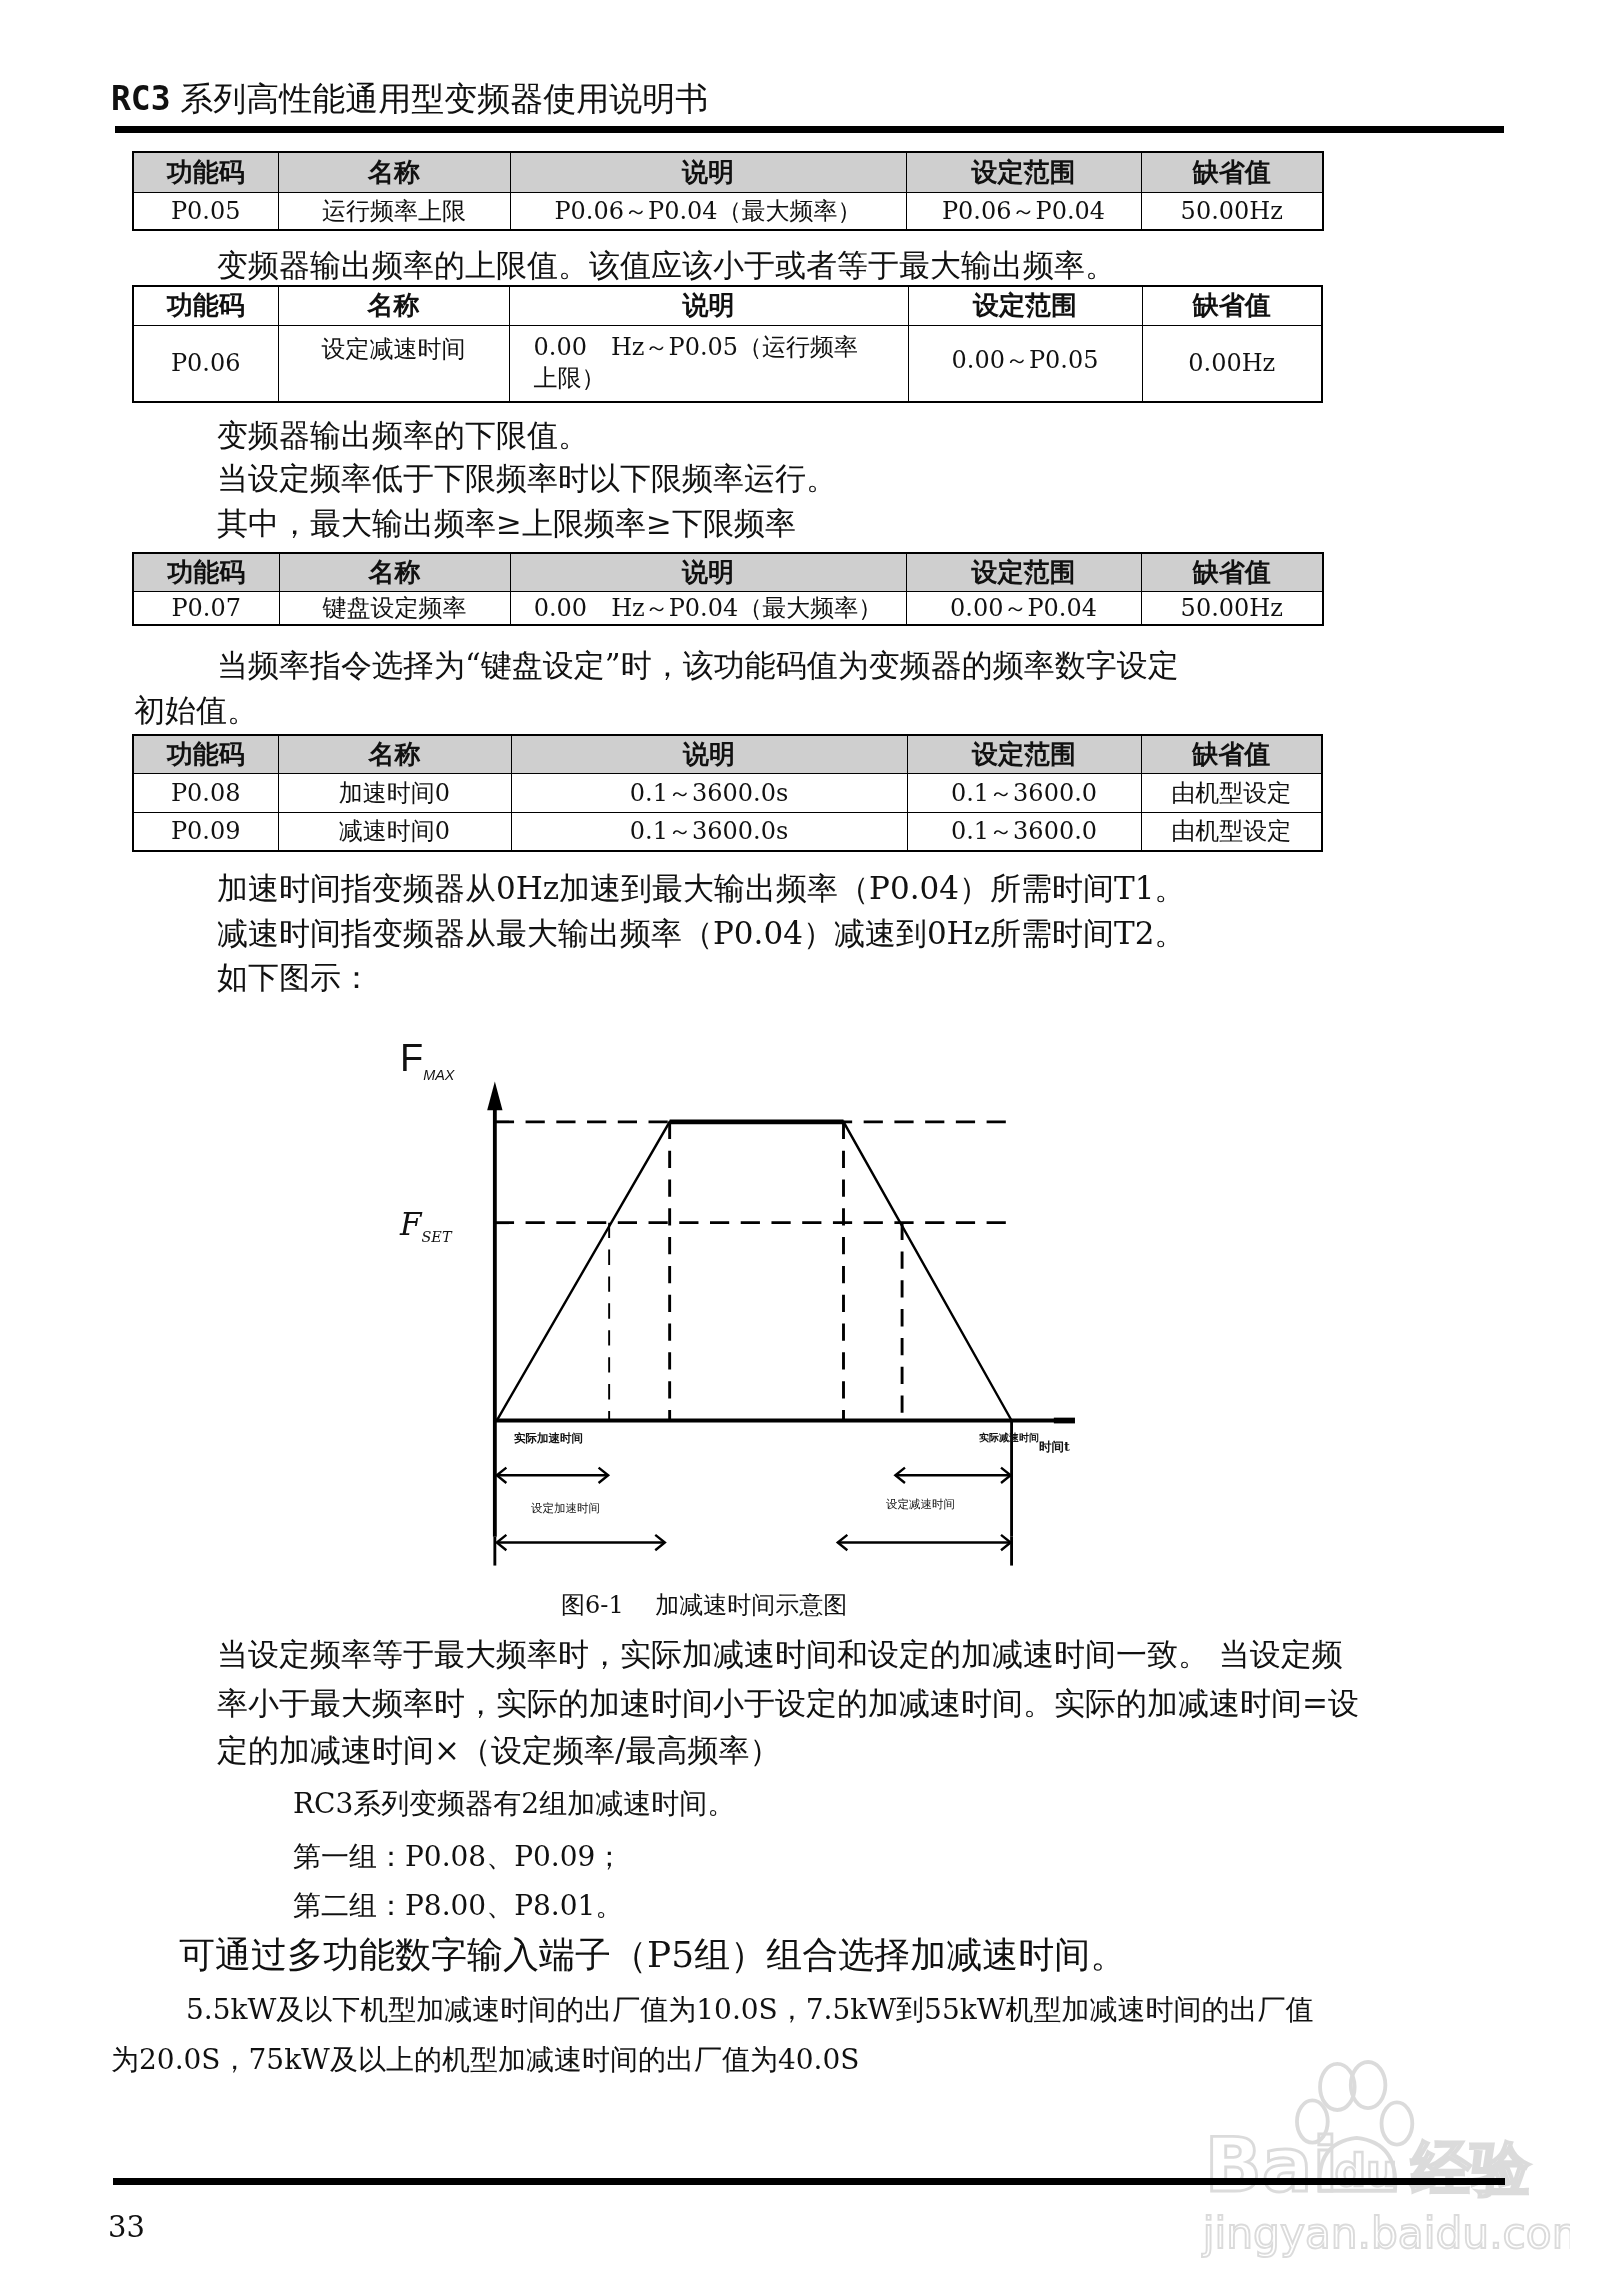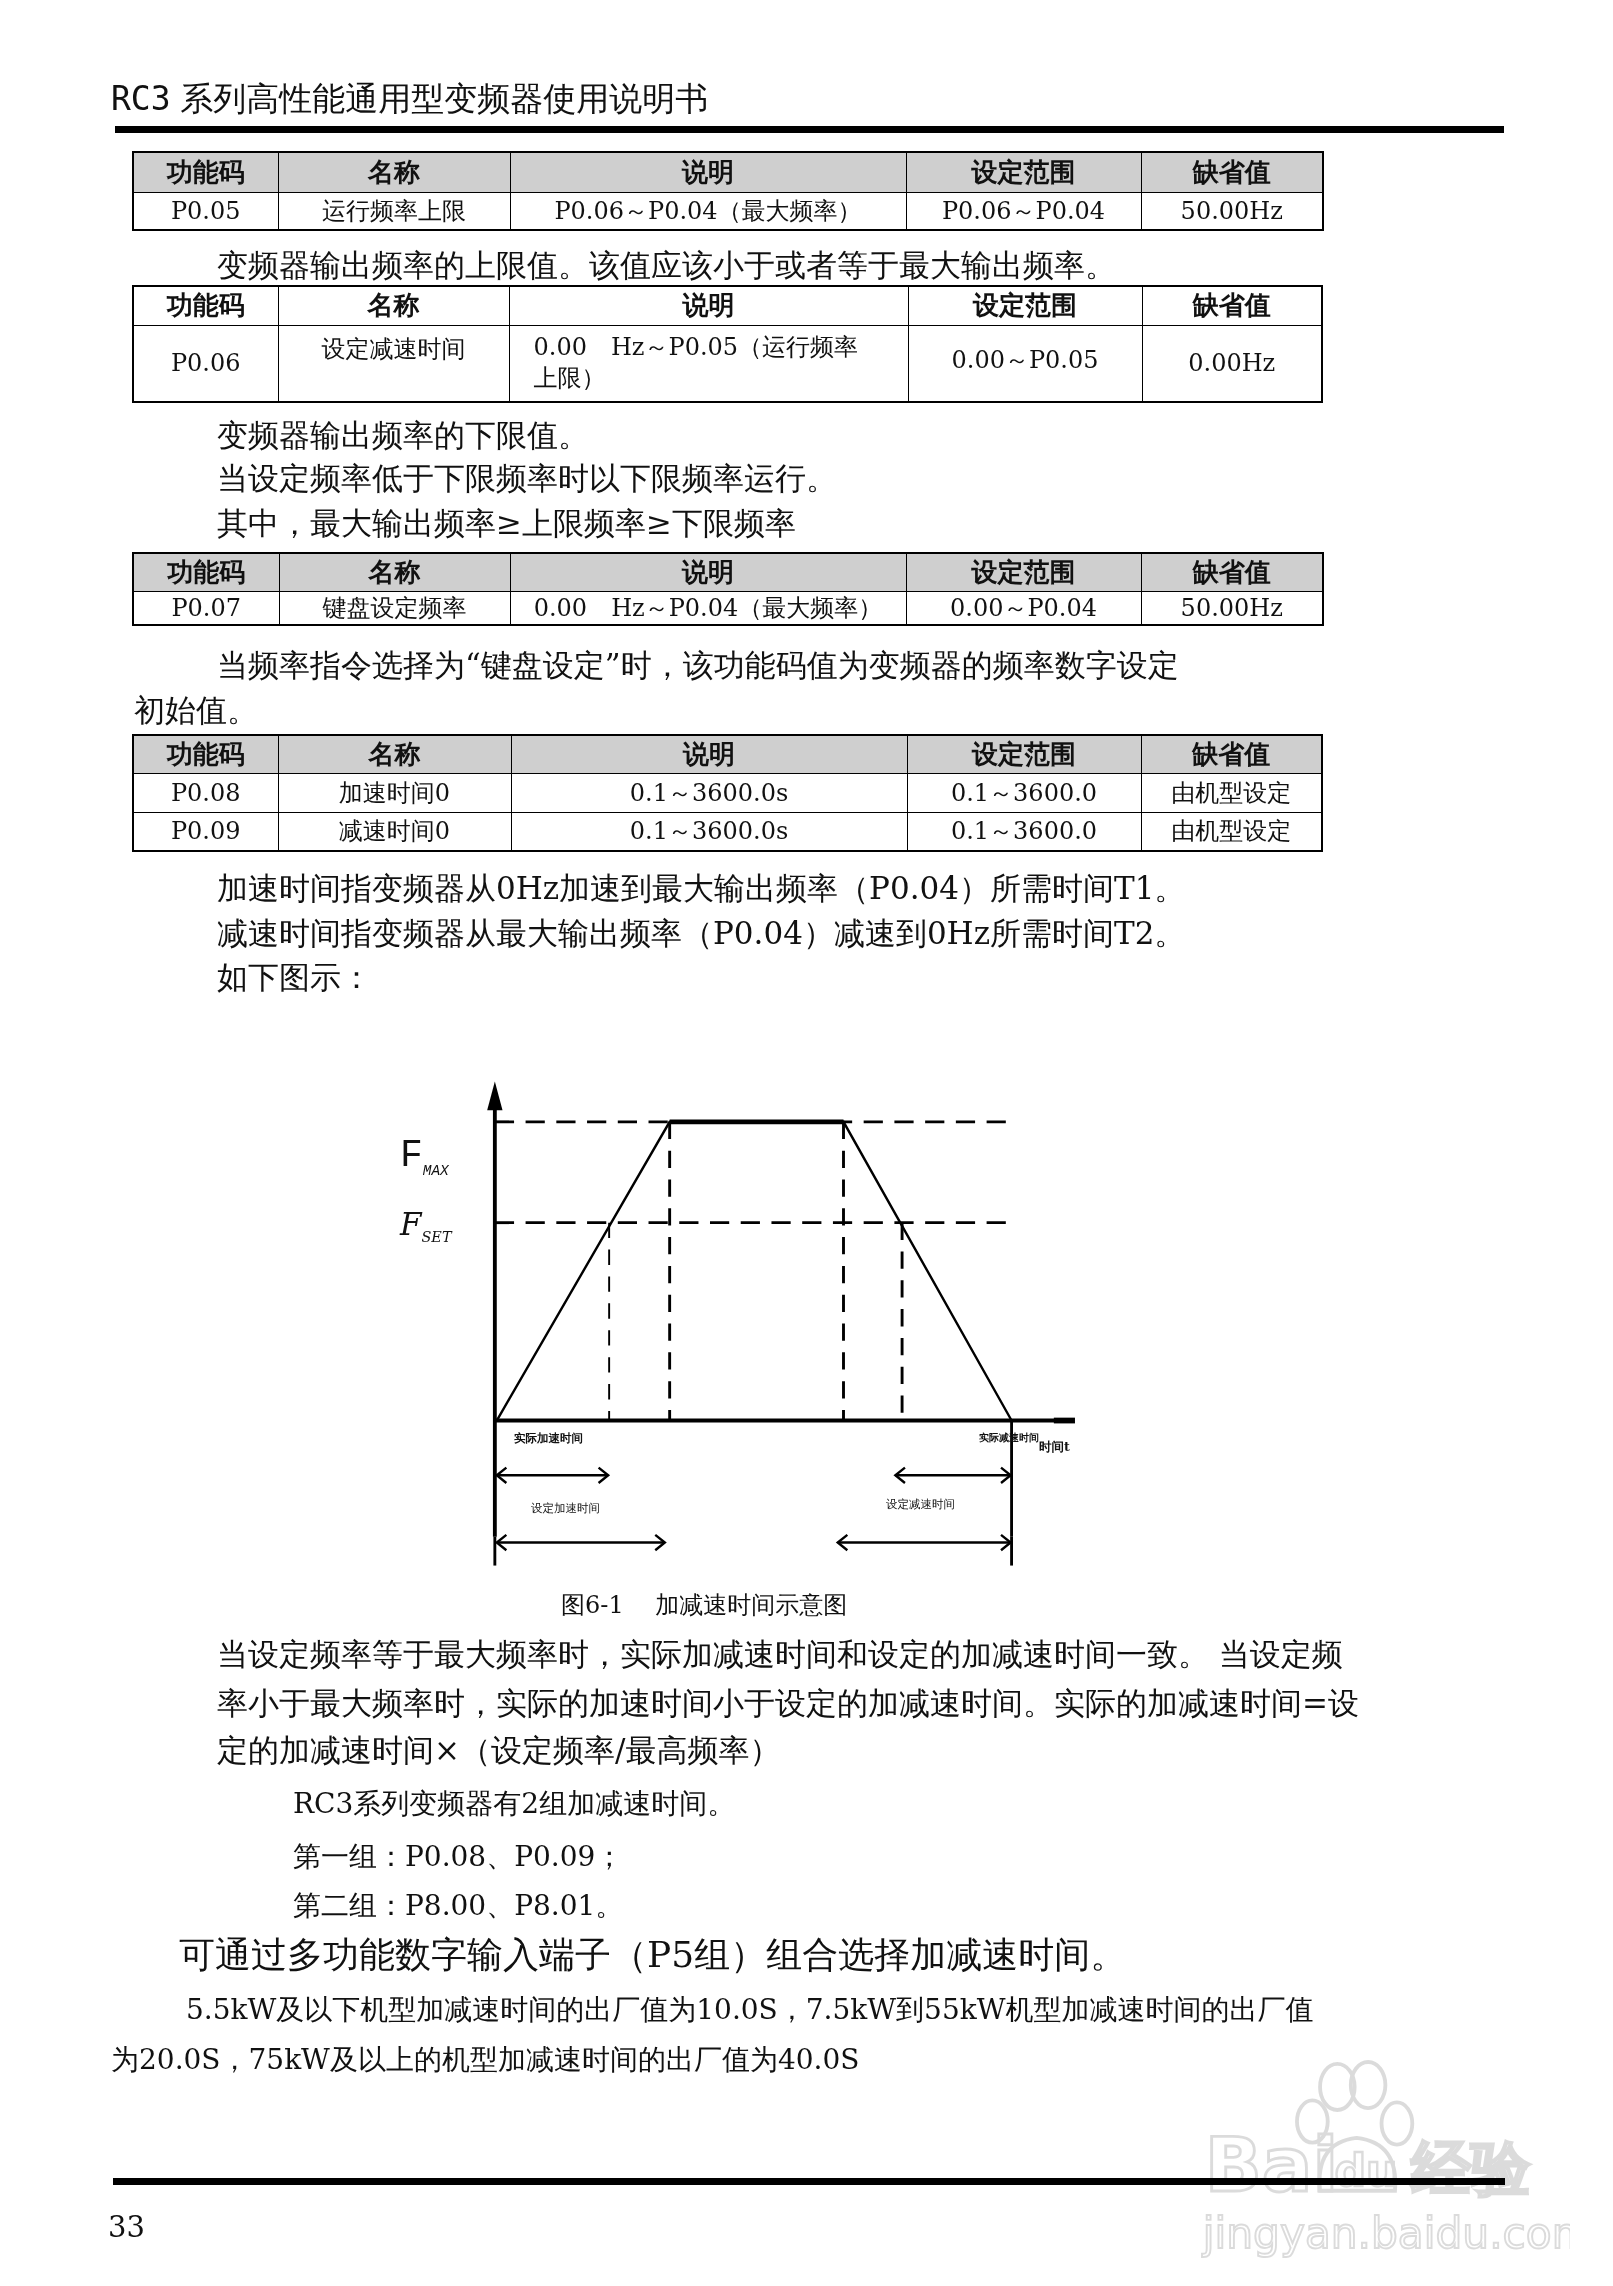--- a/index.html
+++ b/index.html
@@ -1,20 +1,20 @@
 <!DOCTYPE html>
 <html><head>
 <meta charset="utf-8">
 <style>
   html, body { margin: 0; padding: 0; background: #ffffff; }
   body { width: 1614px; height: 2286px; position: relative; overflow: hidden;
          font-family: "DejaVu Serif", "Liberation Serif", serif; color: #111; }
   .abs { position: absolute; }
   .header-title { left: 111px; top: 77px; font-size: 33px; white-space: nowrap; }
-  .header-title .brand { font-family: "DejaVu Sans Mono", "Liberation Mono", monospace; font-weight: normal; font-size: 33px; margin-right: 9.6px; }
+  .header-title .brand { font-family: "DejaVu Sans Mono", "Liberation Mono", monospace; font-weight: bold; font-size: 33px; margin-right: 9.6px; }
   .rule { background: #000; height: 6.7px; }
   .para { font-size: 31px; white-space: nowrap; line-height: 38px; }
   table.spec { position: absolute; border-collapse: collapse; font-family: "DejaVu Serif", "Liberation Serif", serif; font-size: 24px; table-layout: fixed; }
   table.spec td, table.spec th { border: 1.9px solid #000; text-align: center; padding: 0 5.8px; }
   table.spec th { font-family: "DejaVu Sans", "Liberation Sans", sans-serif; font-weight: bold; font-size: 26px; }
   table.spec.gray th { background: #cfcfcf; }
   table.spec { border: 2.9px solid #000; }
   table.spec td.left { text-align: left; line-height: 31px; }
   .fig-caption { font-size: 24px; white-space: nowrap; }
   .page-no { left: 108px; top: 2210px; font-size: 29px; }
@@ -199,21 +199,21 @@
   </g>
   <g>
     <line x1="872" y1="1606" x2="1052" y2="1606" stroke="#000" stroke-width="2.5"></line>
     <polyline points="882,1598 872,1606 882,1614" fill="none" stroke="#000" stroke-width="2.5"></polyline>
     <polyline points="1042,1598 1052,1606 1042,1614" fill="none" stroke="#000" stroke-width="2.5"></polyline>
   </g>
   <line x1="515" y1="1600" x2="515" y2="1630" stroke="#000" stroke-width="3"></line>
   <line x1="1053" y1="1600" x2="1053" y2="1630" stroke="#000" stroke-width="3"></line>
 </svg>
 
-<div class="abs" style="left:400px; top:1134px; font-family:Liberation Mono, monospace; font-size:38px; white-space:nowrap;">
+<div class="abs" style="left:400px; top:1037px; font-family:Liberation Sans, sans-serif; font-size:38px; white-space:nowrap;">
   <span>F</span><sub style="font-size:14.4px; font-style:italic;">MAX</sub>
 </div>
 <div class="abs" style="left:400px; top:1206px; font-family:'DejaVu Serif','Liberation Serif',serif; font-size:31px; font-style:italic; white-space:nowrap;">
   <span>F</span><sub style="font-size:14.4px;">SET</sub>
 </div>
 <div class="abs" style="left:514px; top:1431px; font-size:11.5px; font-weight:bold; white-space:nowrap;">实际加速时间</div>
 <div class="abs" style="left:531px; top:1501px; font-size:11.5px; white-space:nowrap;">设定加速时间</div>
 <div class="abs" style="left:936px; top:1431px; font-size:10px; font-weight:bold; white-space:nowrap;margin-left:43px;">实际减速时间</div>
 <div class="abs" style="left:886px; top:1497px; font-size:11.5px; white-space:nowrap;">设定减速时间</div>
 <div class="abs" style="left:1039px; top:1439px; font-size:12.5px; font-weight:bold; white-space:nowrap;">时间t</div>

